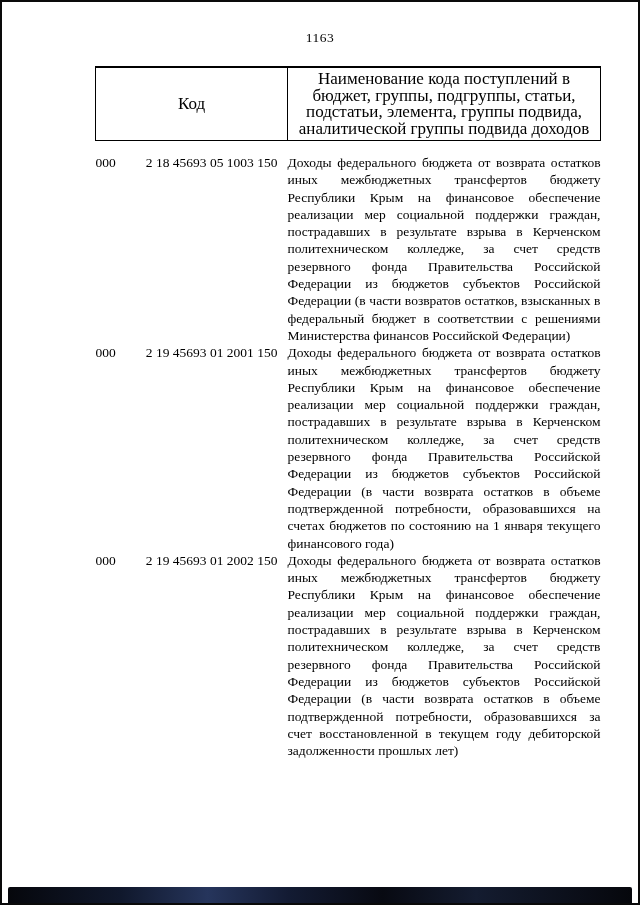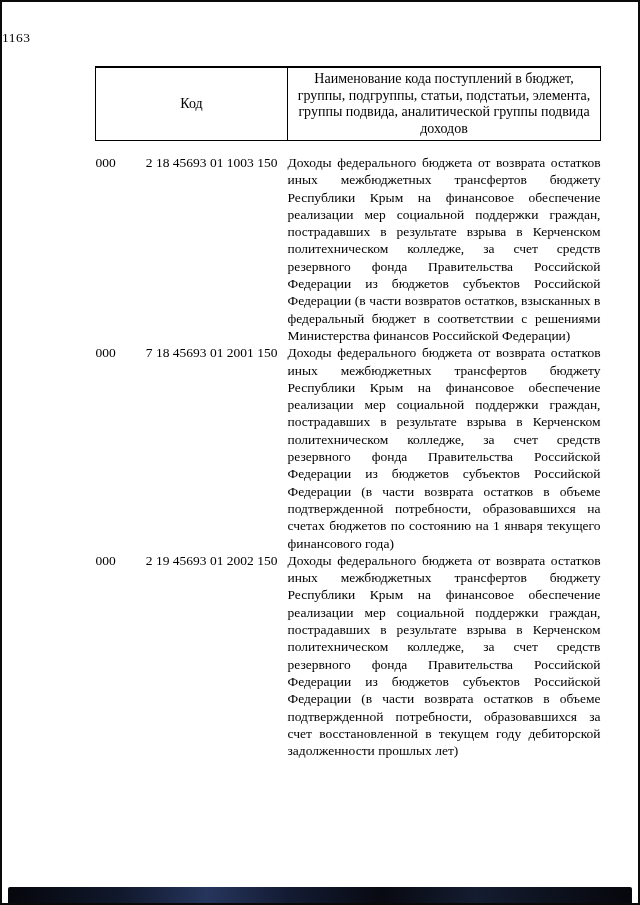--- a/index.html
+++ b/index.html
@@ -11,36 +11,37 @@
     color: #000;
   }
   .page {
     position: relative;
     width: 640px; height: 905px;
     border: 2px solid #0a0a0a;
     background: #ffffff;
     overflow: hidden;
   }
   .page-number {
+    text-align: center;
     margin-top: 28px;
     font-size: 13.5px;
     letter-spacing: 0.5px;
   }
   table.codes-table {
     position: absolute;
     left: 93px; top: 64px;
     width: 505px;
     border-collapse: collapse;
     table-layout: fixed;
   }
   table.codes-table th {
     border: 1.5px solid #000;
     border-top-width: 2px;
     font-weight: normal;
-    font-size: 14px;
+    font-size: 17px;
     line-height: 16.5px;
     text-align: center;
     vertical-align: middle;
     padding: 3px 6px;
     height: 71px;
   }
   th.col-code { width: 192px; }
   th.col-name { width: 313px; }
   table.codes-table td {
     border: none;
@@ -80,27 +81,27 @@
   <table class="codes-table">
     <thead>
       <tr>
         <th class="col-code">Код</th>
         <th class="col-name">Наименование кода поступлений в бюджет, группы, подгруппы, статьи, подстатьи, элемента, группы подвида, аналитической группы подвида доходов</th>
       </tr>
     </thead>
     <tbody id="rows">
         <tr>
       <td class="cell-code">
-        <span class="code-prefix">000</span><span class="code-value">2 18 45693 01 1003 150</span>
+        <span class="code-prefix">000</span><span class="code-value">2 18 45693 05 1003 150</span>
       </td>
       <td class="cell-name">Доходы федерального бюджета от возврата остатков иных межбюджетных трансфертов бюджету Республики Крым на финансовое обеспечение реализации мер социальной поддержки граждан, пострадавших в результате взрыва в Керченском политехническом колледже, за счет средств резервного фонда Правительства Российской Федерации из бюджетов субъектов Российской Федерации (в части возвратов остатков, взысканных в федеральный бюджет в соответствии с решениями Министерства финансов Российской Федерации)</td>
     </tr>
         <tr>
       <td class="cell-code">
-        <span class="code-prefix">000</span><span class="code-value">7 18 45693 01 2001 150</span>
+        <span class="code-prefix">000</span><span class="code-value">2 19 45693 01 2001 150</span>
       </td>
       <td class="cell-name">Доходы федерального бюджета от возврата остатков иных межбюджетных трансфертов бюджету Республики Крым на финансовое обеспечение реализации мер социальной поддержки граждан, пострадавших в результате взрыва в Керченском политехническом колледже, за счет средств резервного фонда Правительства Российской Федерации из бюджетов субъектов Российской Федерации (в части возврата остатков в объеме подтвержденной потребности, образовавшихся на счетах бюджетов по состоянию на 1 января текущего финансового года)</td>
     </tr>
         <tr>
       <td class="cell-code">
         <span class="code-prefix">000</span><span class="code-value">2 19 45693 01 2002 150</span>
       </td>
       <td class="cell-name">Доходы федерального бюджета от возврата остатков иных межбюджетных трансфертов бюджету Республики Крым на финансовое обеспечение реализации мер социальной поддержки граждан, пострадавших в результате взрыва в Керченском политехническом колледже, за счет средств резервного фонда Правительства Российской Федерации из бюджетов субъектов Российской Федерации (в части возврата остатков в объеме подтвержденной потребности, образовавшихся за счет восстановленной в текущем году дебиторской задолженности прошлых лет)</td>
     </tr>
       </tbody>

